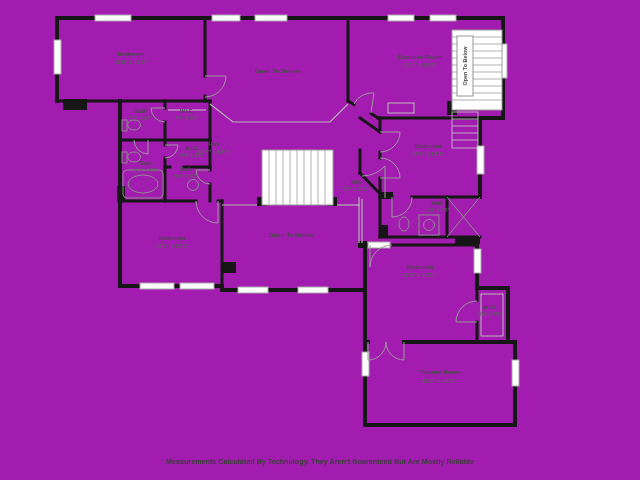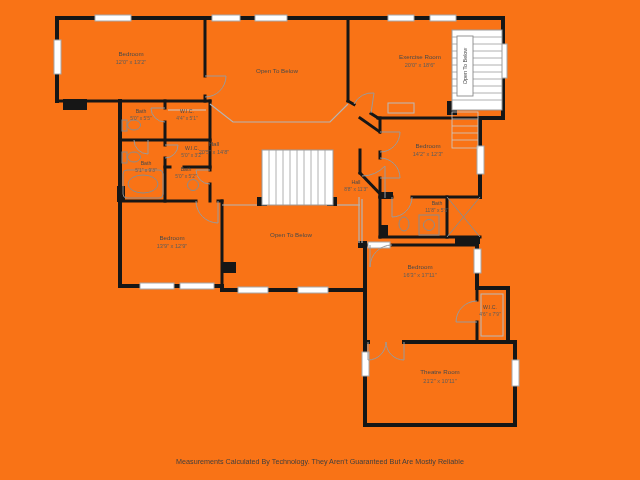--- a/index.html
+++ b/index.html
@@ -1,17 +1,17 @@
 <!DOCTYPE html>
 <html><head>
 <meta charset="utf-8">
 <style>
   html,body{margin:0;padding:0;background:#fff;}
-  .canvas{position:relative;width:640px;height:480px;background:#f97316;overflow:hidden;
-          font-family:"Liberation Sans",sans-serif;}
+  .canvas{position:relative;width:640px;height:480px;background:#a21caf;overflow:hidden;
+          font-family:"Liberation Sans",sans-serif;font-weight:bold;}
   svg text{font-family:"Liberation Sans",sans-serif;fill:#4a4a4a;}
   .room-name{font-size:6.2px;}
   .room-dims{font-size:5.6px;fill:#5d5d5d;}
   .room-name-sm{font-size:5.2px;}
   .room-dims-sm{font-size:4.9px;fill:#5d5d5d;}
   .otb{font-size:6.2px;fill:#4a4a4a;}
   .stair-label{font-size:5.4px;fill:#4a4a4a;}
   .disclaimer{font-size:7.2px;fill:#3f3f3f;}
 </style>
 </head>

